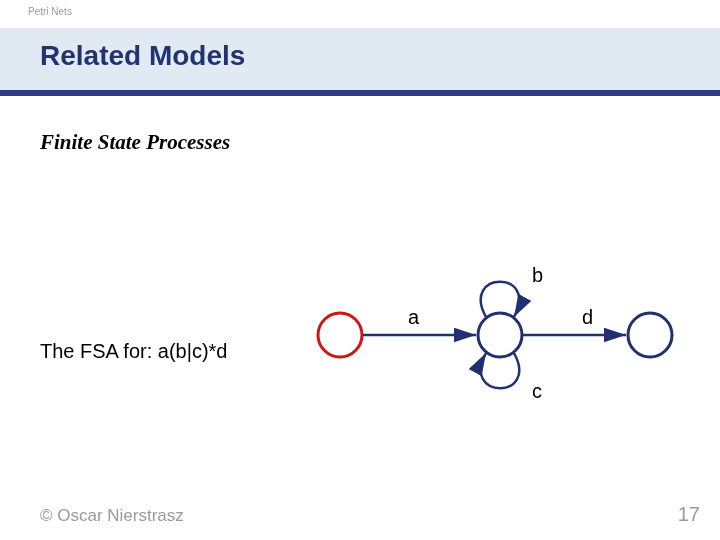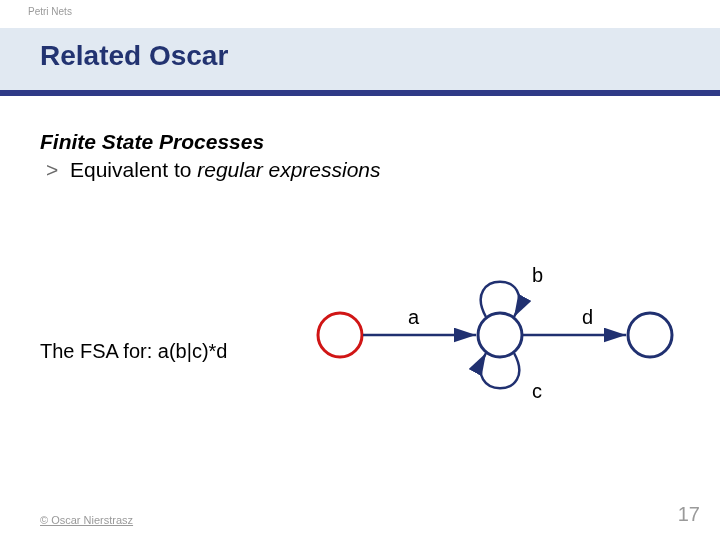--- a/index.html
+++ b/index.html
@@ -48,21 +48,22 @@
     position: absolute;
     left: 40px;
     top: 130px;
     width: 640px;
     color: #000;
   }
   .sub-heading {
     font-size: 21px;
     font-weight: bold;
     font-style: italic;
-    margin-bottom: 2px;
+    margin-bottom: 12px;
+    font-family: Liberation Serif, serif;
   }
   .bullet-row {
     font-size: 21px;
     line-height: 1.35;
     margin-left: 6px;
   }
   .bullet-marker {
     color: #6a6a6a;
     display: inline-block;
     width: 24px;
@@ -73,23 +74,22 @@
     left: 40px;
     top: 340px;
     font-size: 20px;
     color: #000;
     text-align: right;
   }
   .footer-left {
     position: absolute;
     left: 40px;
     bottom: 14px;
-    font-size: 11px;
+    font-size: 17px;
     color: #9a9a9a;
-    text-decoration: underline;
   }
   .footer-right {
     position: absolute;
     right: 20px;
     bottom: 14px;
     font-size: 20px;
     color: #9a9a9a;
   }
   .diagram {
     position: absolute;
@@ -104,27 +104,24 @@
     color: #000;
   }
 </style>
 </head>
 <body>
 
 <div class="topic">Petri Nets</div>
 
 <div class="title-band"></div>
 <div class="title-bar"></div>
-<div class="title-text">Related Oscar</div>
+<div class="title-text">Related Models</div>
 
 <div class="content">
   <div class="sub-heading">Finite State Processes</div>
-  <div class="bullet-row">
-    <span class="bullet-marker">&gt;</span><span>Equivalent to </span><span class="italic">regular expressions</span><span></span>
-  </div>
 </div>
 
 <div class="fsa-caption">The FSA for: a(b|c)*d</div>
 
 <div class="diagram">
   <svg width="400" height="170">
 
     <defs>
       <marker id="arrow" markerWidth="10" markerHeight="10" refX="9" refY="3" orient="auto" markerUnits="strokeWidth">
         <path d="M0,0 L0,6 L9,3 z" fill="#203070"></path>

